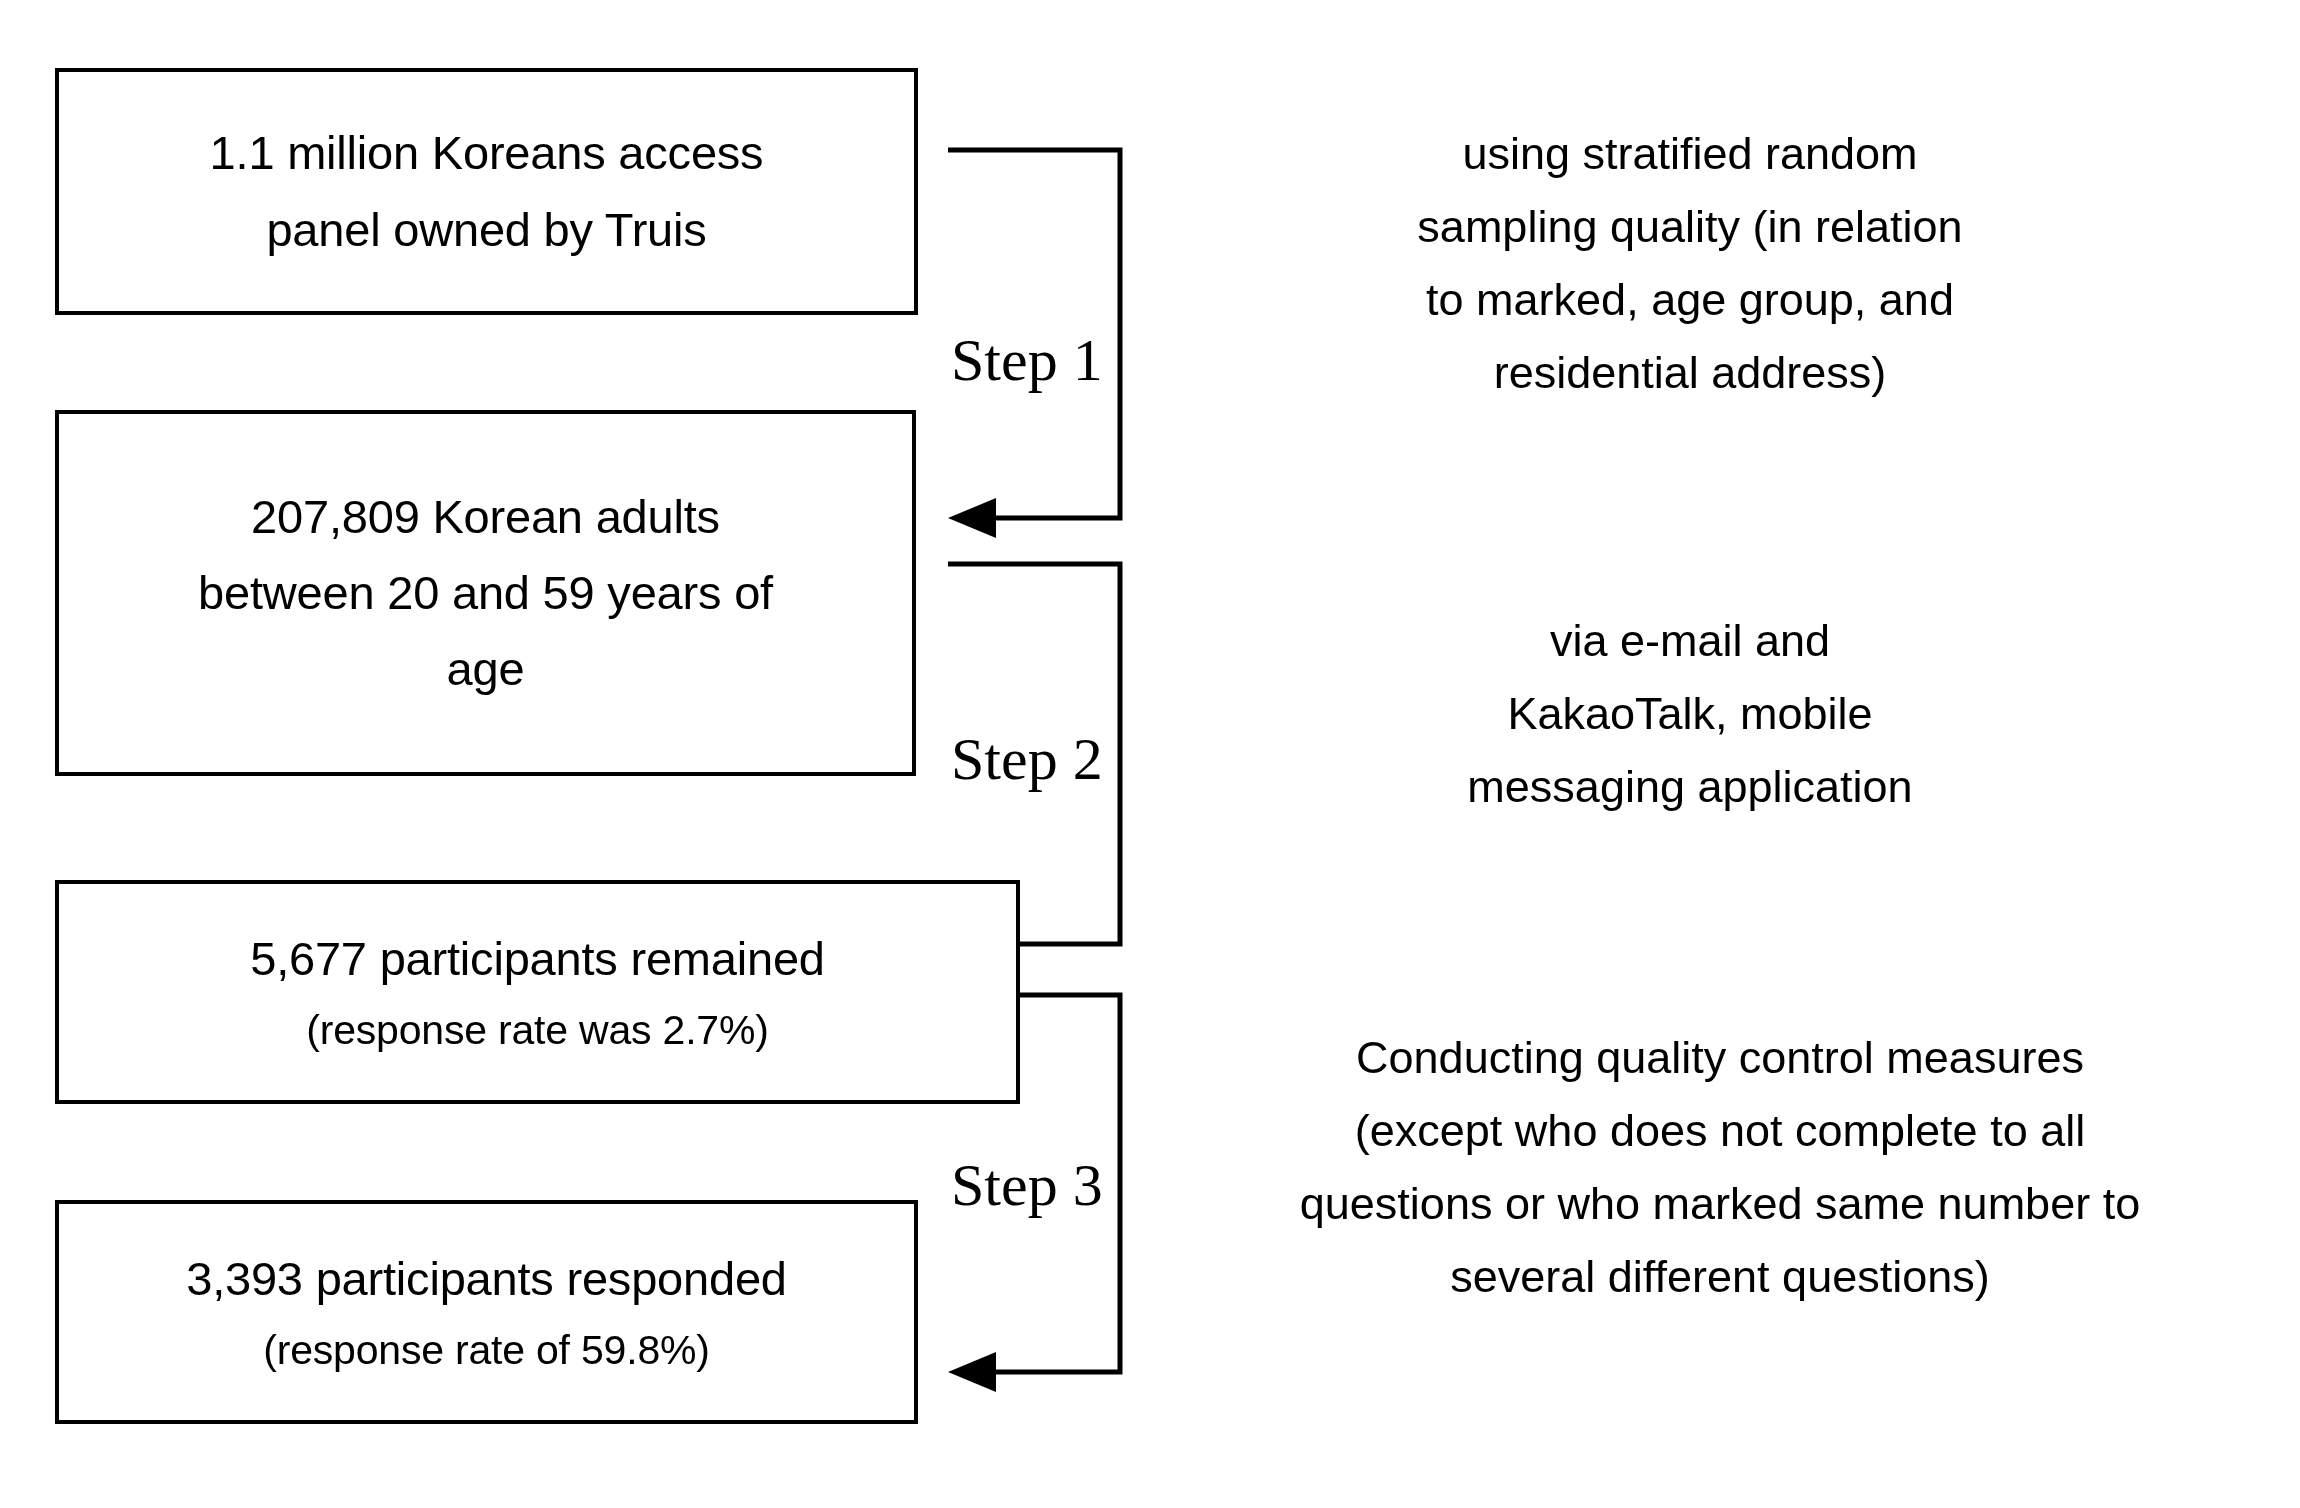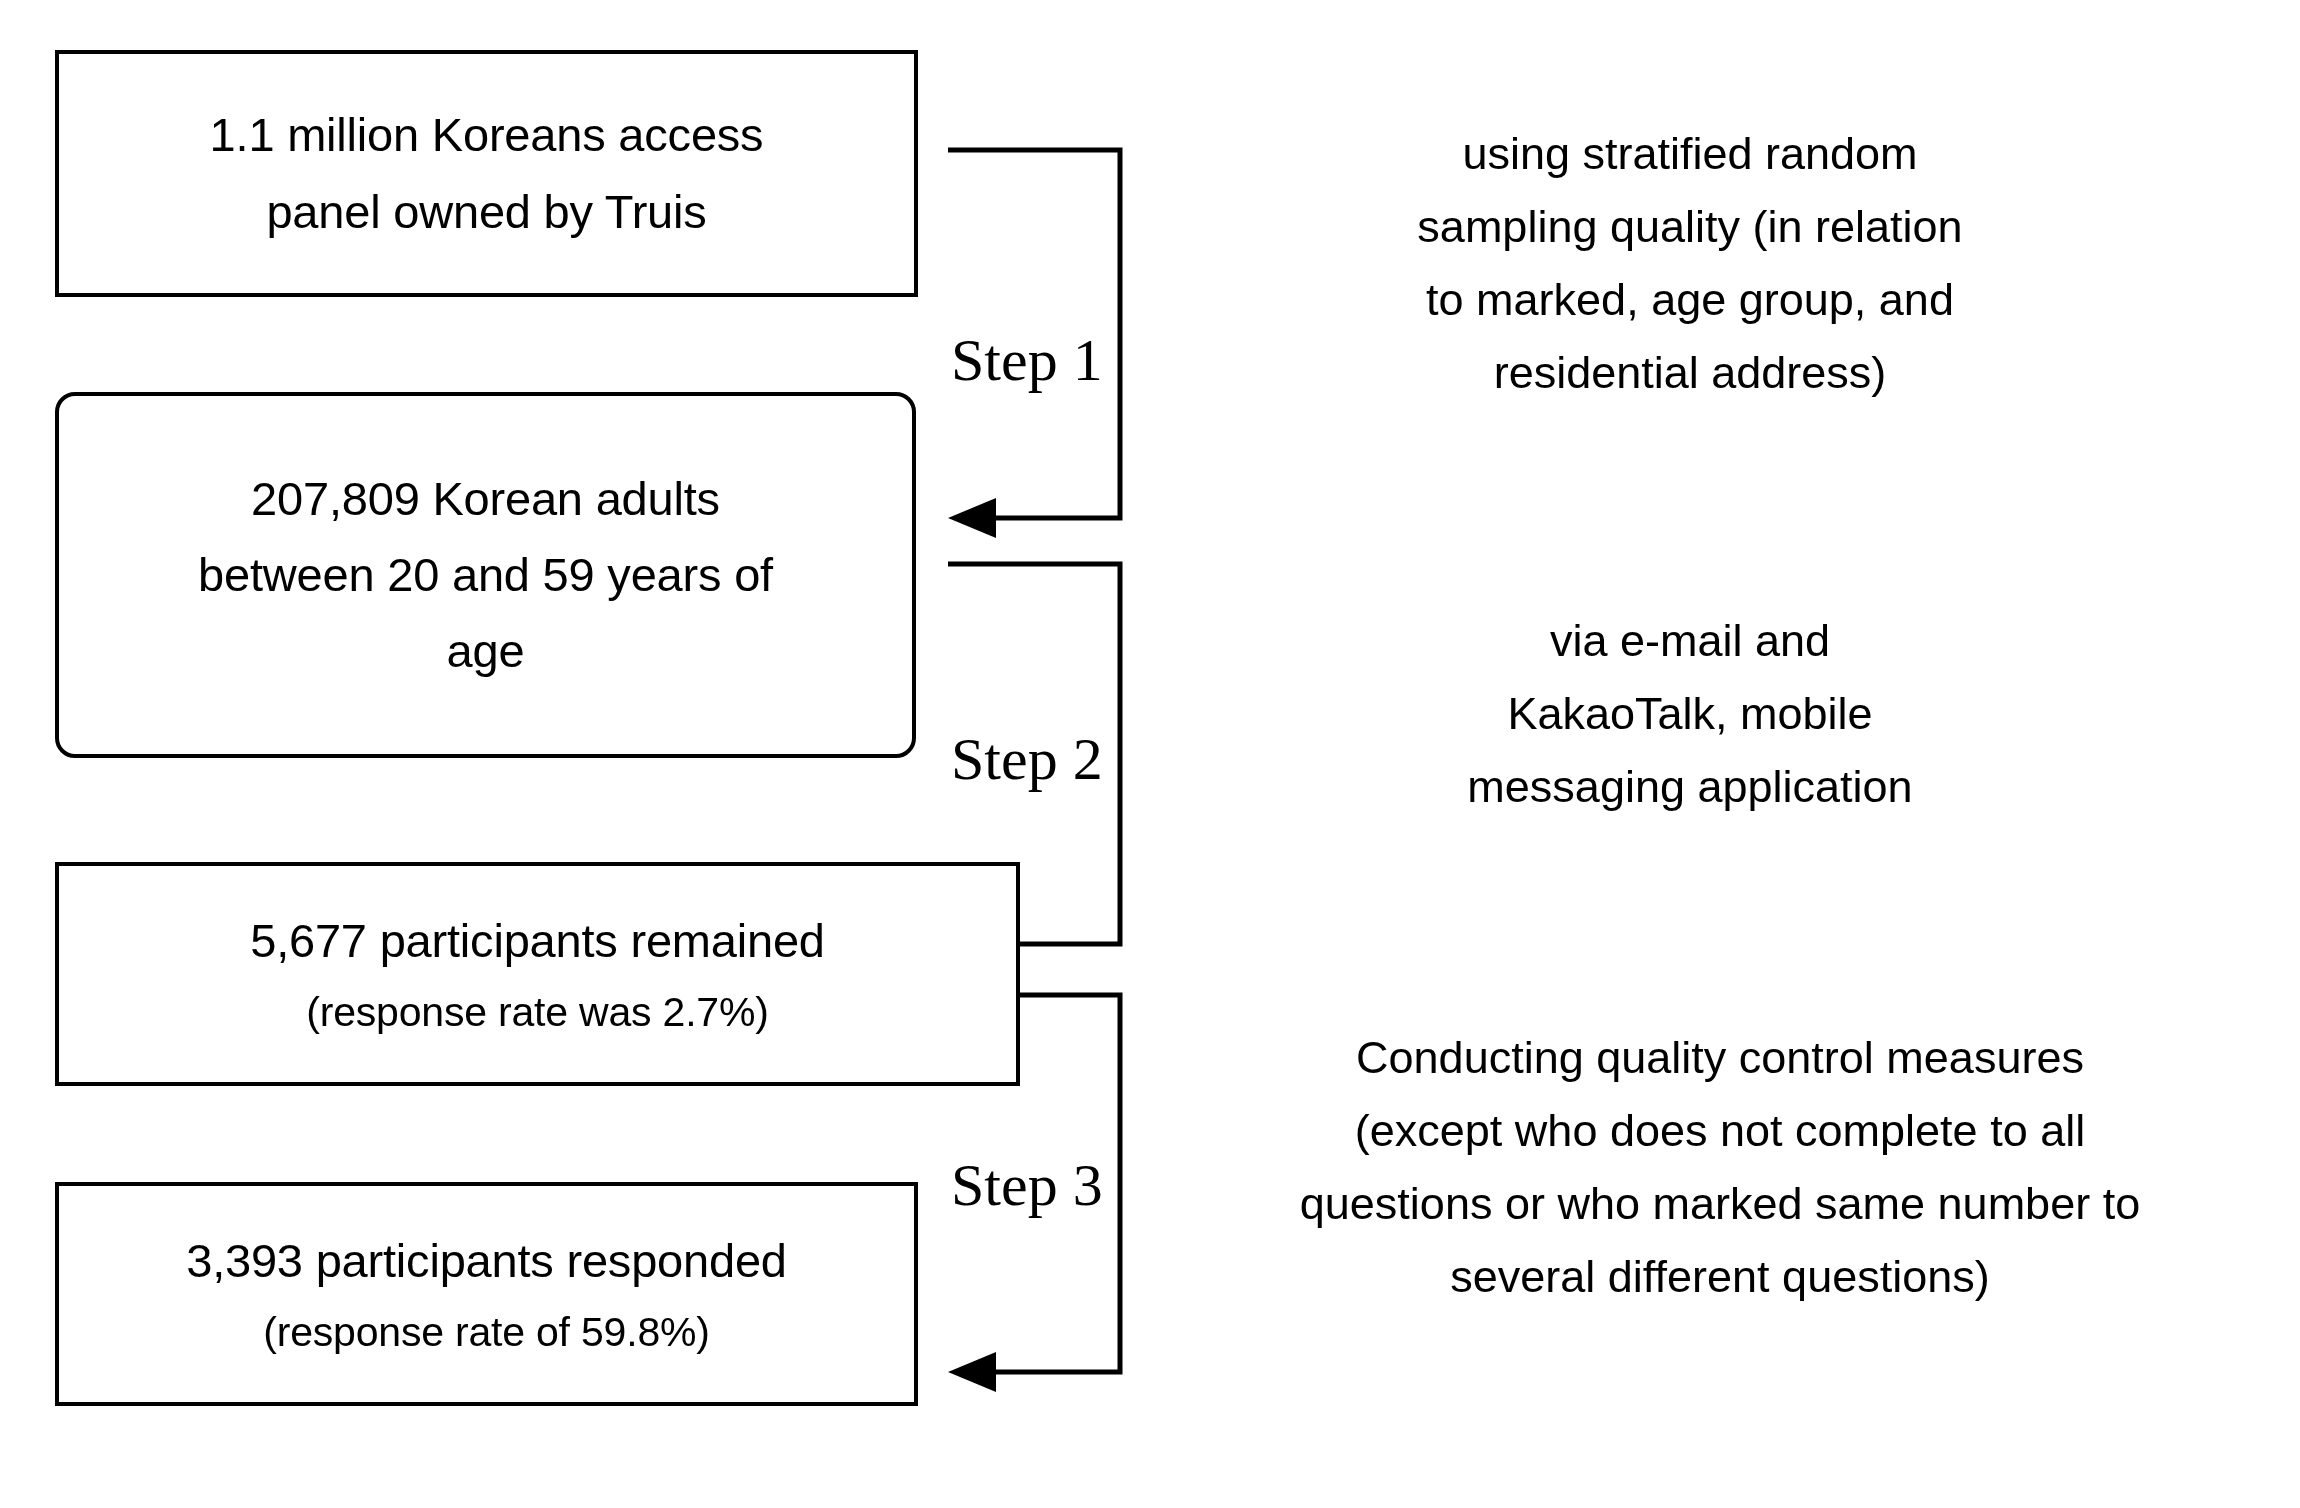--- a/index.html
+++ b/index.html
@@ -19,20 +19,21 @@
   .flow-box {
     position: absolute;
     box-sizing: border-box;
     border: 4px solid #000000;
     background: #ffffff;
     display: flex;
     flex-direction: column;
     align-items: center;
     justify-content: center;
     text-align: center;
+    margin-top: 18px;
   }
   .box-line {
     display: block;
     white-space: nowrap;
     letter-spacing: -0.2px;
   }
   .primary {
     font-size: 47px;
     line-height: 1.62;
   }
@@ -87,21 +88,21 @@
       <path d="M 948 995 L 1120 995 L 1120 1372 L 985 1372" fill="none" stroke="#000000" stroke-width="5" stroke-linecap="butt" stroke-linejoin="miter"></path>
       <polygon points="948,1372 996,1352 996,1392" fill="#000000"></polygon>
     </g>
   </svg>
 
   <div class="flow-box" style="left:55px; top:50px; width:863px; height:247px;">
     <span class="box-line primary">1.1 million Koreans access</span>
     <span class="box-line primary">panel owned by Truis</span>
   </div>
 
-  <div class="flow-box" style="left:55px; top:392px; width:861px; height:366px;border-radius:20px;">
+  <div class="flow-box" style="left:55px; top:392px; width:861px; height:366px;">
     <span class="box-line primary">207,809 Korean adults</span>
     <span class="box-line primary">between 20 and 59 years of</span>
     <span class="box-line primary">age</span>
   </div>
 
   <div class="flow-box" style="left:55px; top:862px; width:965px; height:224px;">
     <span class="box-line primary">5,677 participants remained</span>
     <span class="box-line secondary">(response rate was 2.7%)</span>
   </div>
 

